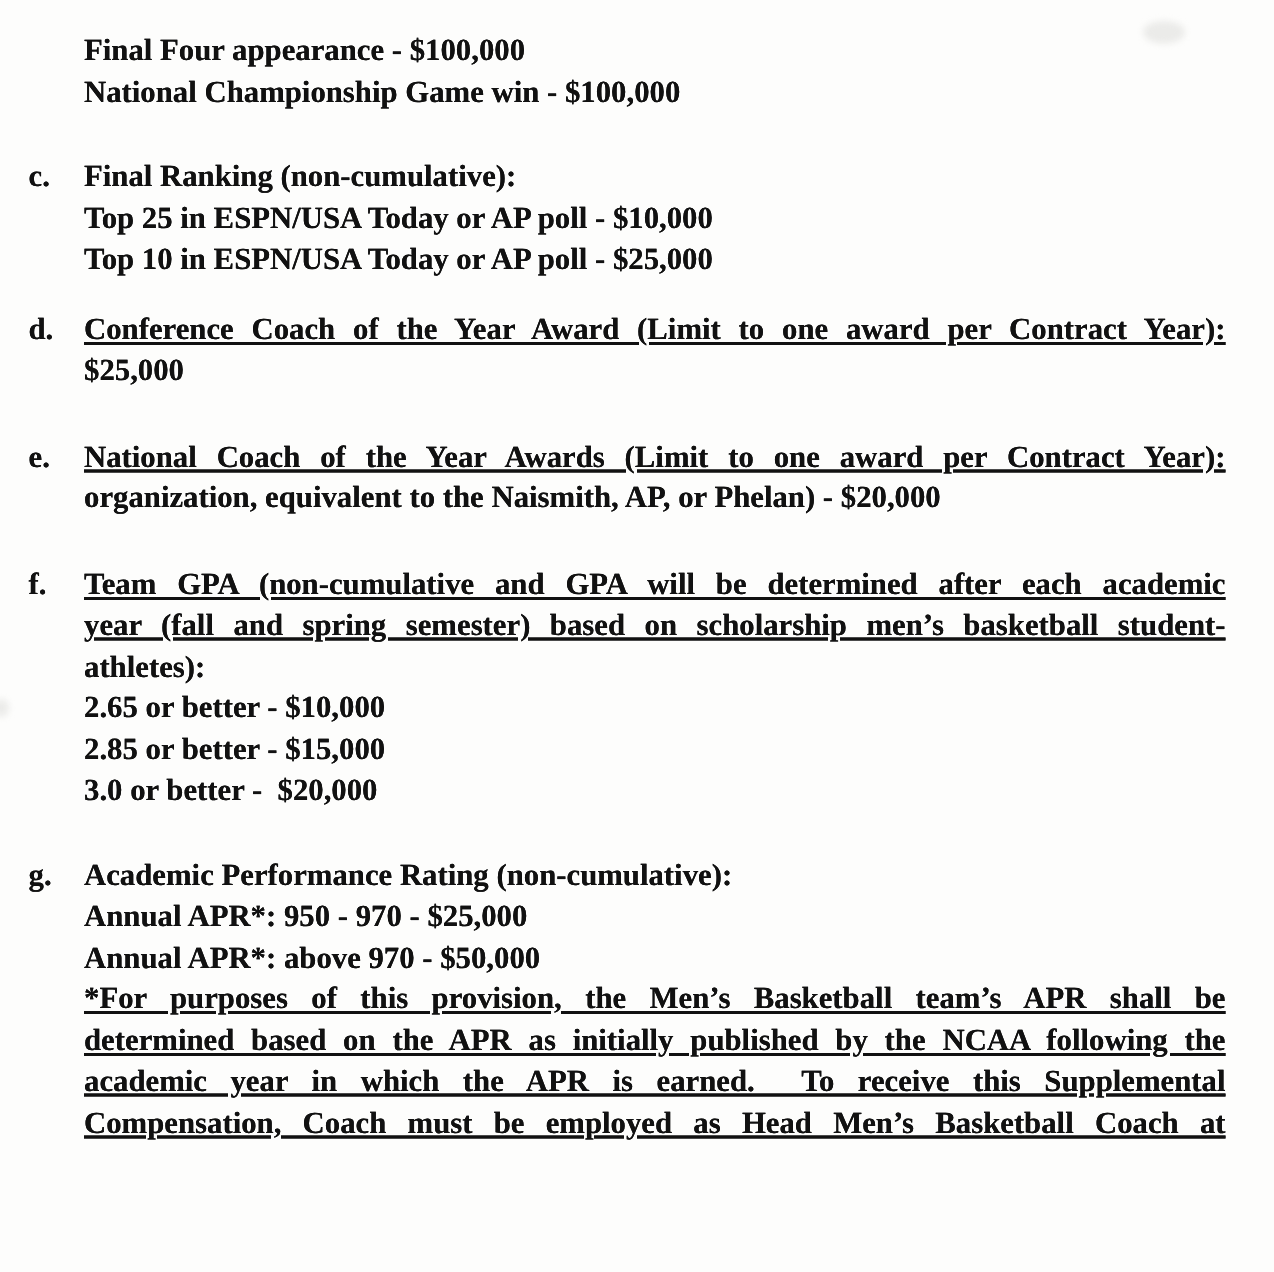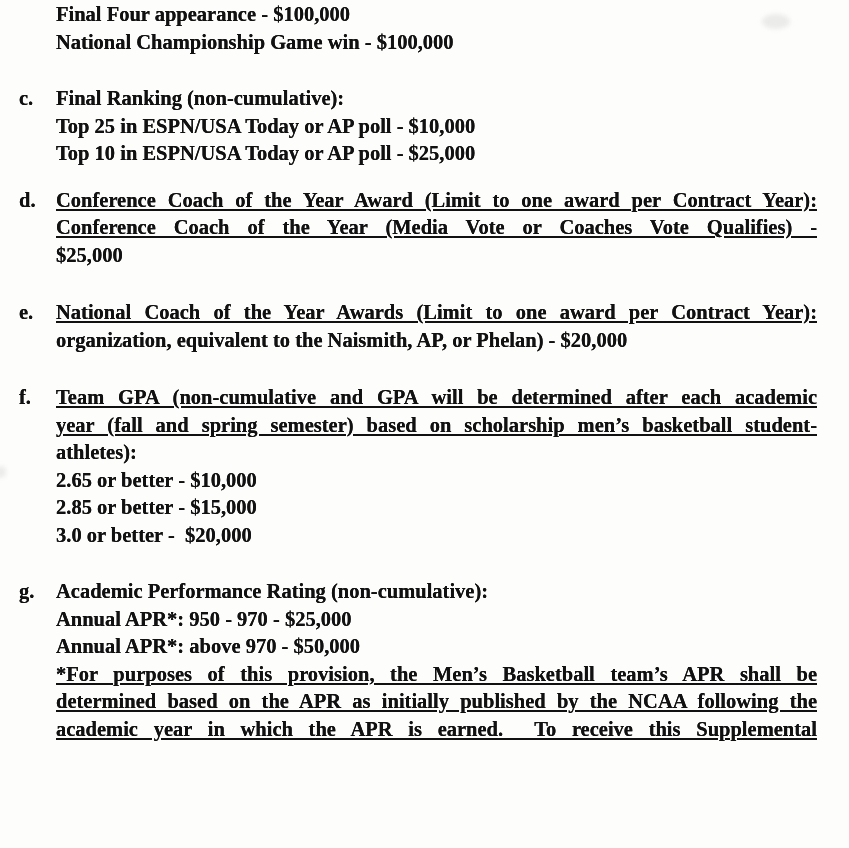--- a/index.html
+++ b/index.html
@@ -12,21 +12,21 @@
     background:var(--paper);
     font-family:"Liberation Serif","DejaVu Serif",serif;
     font-weight:700;
     color:var(--ink);
     overflow:hidden;
   }
   .page{
     position:relative;
     width:849px;height:848px;
     box-sizing:border-box;
-    padding-top:1px;
+    padding-top:21px;
   }
   .line{
     font-size:20.5px;
     line-height:27.5px;
     height:27.5px;
     white-space:pre-wrap;
     text-shadow:0 0 0.4px currentColor; 
   }
   .j{ 
     text-align:justify;
@@ -82,21 +82,20 @@
       <div class="line">Final Ranking (non-cumulative):</div>
       <div class="line">Top 25 in ESPN/USA Today or AP poll - $10,000</div>
       <div class="line">Top 10 in ESPN/USA Today or AP poll - $25,000</div>
     </div>
   </div>
 
   <div class="item gap-sm">
     <span class="letter">d.</span>
     <div class="content">
       <div class="line j">Conference Coach of the Year Award (Limit to one award per Contract Year):</div>
-      <div class="line j">Conference Coach of the Year (Media Vote or Coaches Vote Qualifies) -</div>
       <div class="line">$25,000</div>
     </div>
   </div>
 
   <div class="item gap-md">
     <span class="letter">e.</span>
     <div class="content">
       <div class="line j">National Coach of the Year Awards (Limit to one award per Contract Year):</div>
       <div class="line">organization, equivalent to the Naismith, AP, or Phelan) - $20,000</div>
     </div>
@@ -116,16 +115,17 @@
 
   <div class="item">
     <span class="letter">g.</span>
     <div class="content">
       <div class="line">Academic Performance Rating (non-cumulative):</div>
       <div class="line">Annual APR*: 950 - 970 - $25,000</div>
       <div class="line">Annual APR*: above 970 - $50,000</div>
       <div class="line j">*For purposes of this provision, the Men’s Basketball team’s APR shall be</div>
       <div class="line j">determined based on the APR as initially published by the NCAA following the</div>
       <div class="line j">academic year in which the APR is earned.&nbsp; To receive this Supplemental</div>
+      <div class="line j">Compensation, Coach must be employed as Head Men’s Basketball Coach at</div>
     </div>
   </div>
 
 </div>
 
 </body></html>

